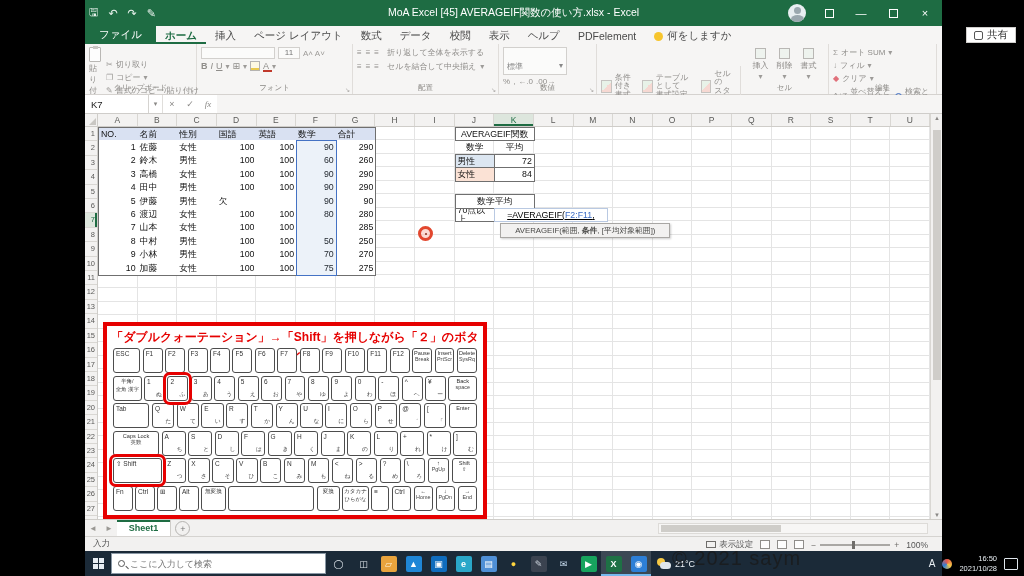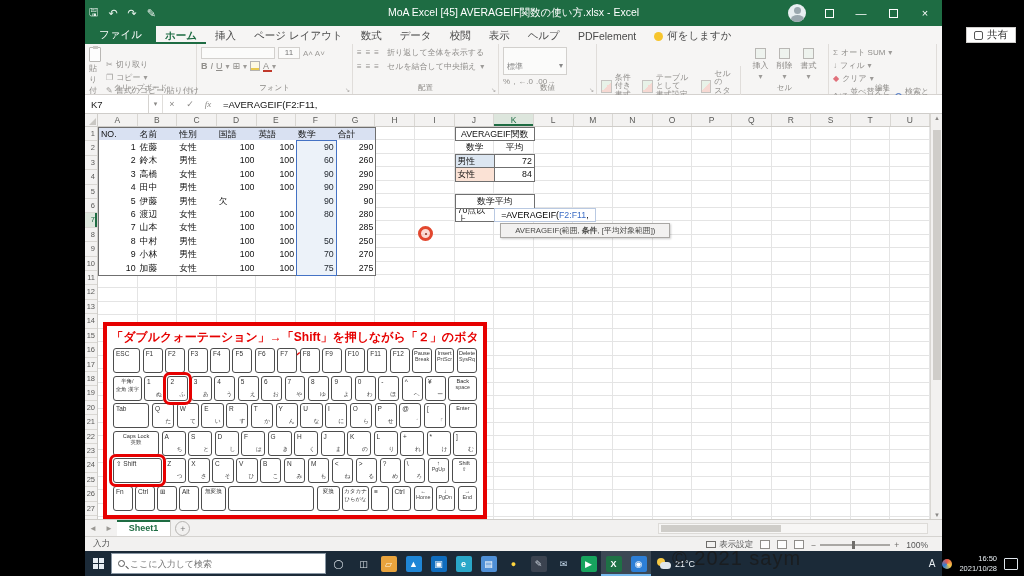--- a/index.html
+++ b/index.html
@@ -81,21 +81,21 @@
   .cell.bl { border-left:1px solid #6f6f6f; }
   .cell.bt { border-top:1px solid #6f6f6f; }
   .cell.th { background:#d9e1f2; }
   .cell.num { justify-content:flex-end; }
   .cell.box { border:1px solid #6f6f6f; }
   .cell.ctr { justify-content:center; }
   .cell.plain { background:transparent; justify-content:center; }
   .cell.fill-blue { background:#dce6f1; }
   .cell.fill-pink { background:#fbe2d5; }
   #rangehl { position:absolute; border:1.5px solid #4472c4; background:rgba(120,160,215,0.14); }
-  #k7formula { position:absolute; background:#fff; font-size:8.8px; white-space:nowrap; display:flex; align-items:center; padding:0 6px; border:1px solid #b9c9e2; }
+  #k7formula { position:absolute; background:#fff; font-size:8.8px; white-space:nowrap; display:flex; align-items:center; padding:0 12px; border:1px solid #b9c9e2;text-decoration:underline; }
   #k7formula .rng { color:#3b6cc5; }
   #fn-tip { position:absolute; background:#f2f1f0; border:1px solid #a9a7a4; color:#4a4a48; font-size:7.8px; padding:1px 14px; white-space:nowrap; box-shadow:1px 1px 2px rgba(0,0,0,0.2); }
   #fn-tip b { font-weight:bold; }
 
   
   #clickring { position:absolute; width:15px; height:15px; border-radius:50%; border:3px solid #e2472e; background:rgba(250,190,175,0.55); }
   #clickring::after { content:""; position:absolute; left:3.5px; top:3.5px; width:2px; height:2px; background:#8d2f1f; border-radius:50%; }
 
   
   #annot { left:103px; top:322px; width:384px; height:197px; border:4px solid #e60000; background:#fff; z-index:6; }
@@ -368,21 +368,20 @@
       <div class="rg-label"><span>編集</span></div>
     </div>
   </div>
 
   <div id="fbar" class="abs">
     <div id="namebox">K7</div>
     <div id="nb-drop">▾</div>
     <div class="fbtn">×</div>
     <div class="fbtn">✓</div>
     <div class="fbtn" id="fx">fx</div>
-    <div id="ftext">=AVERAGEIF(F2:F11,</div>
   </div>
 
   <div id="gridwrap" class="abs">
     <div id="corner" class="abs"></div>
     <div id="colheads" class="abs">
         <div class="colhead">A</div>
         <div class="colhead">B</div>
         <div class="colhead">C</div>
         <div class="colhead">D</div>
         <div class="colhead">E</div>

